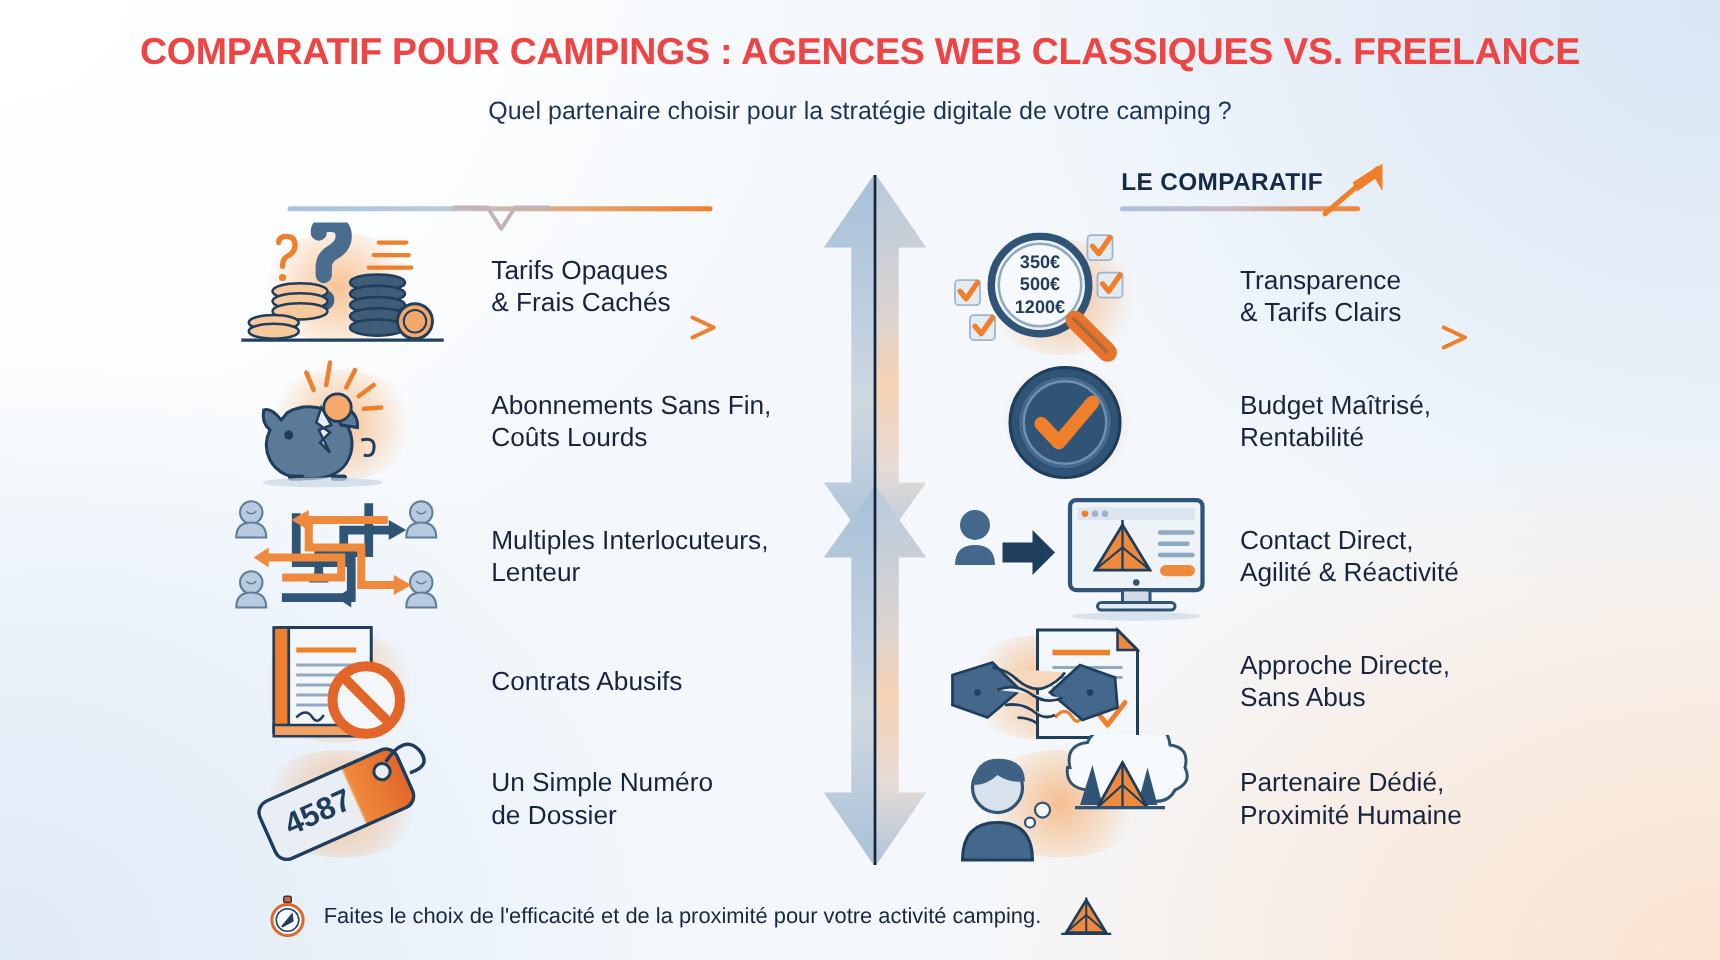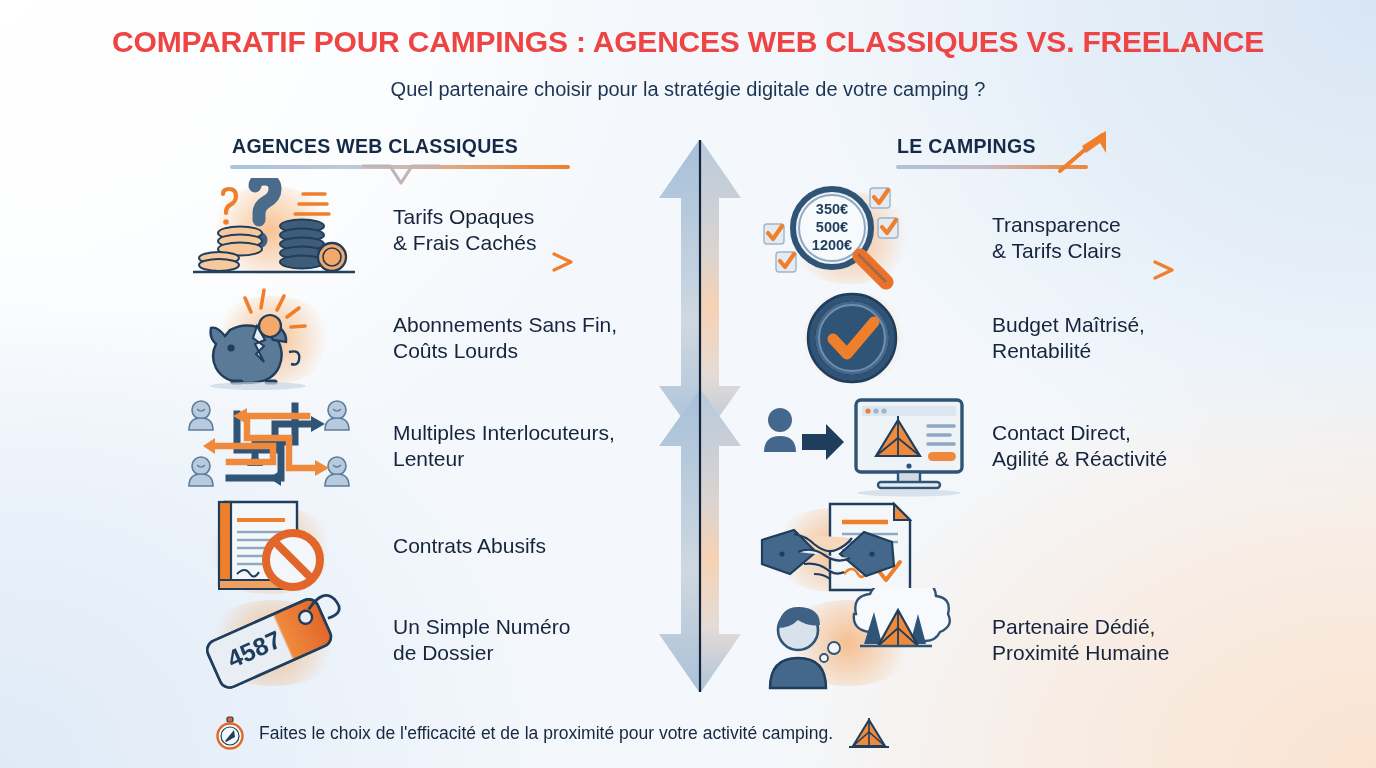--- a/index.html
+++ b/index.html
@@ -68,29 +68,28 @@
   .footer-ico.right{margin-left:10px;width:44px;height:34px;}
 </style>
 </head>
 <body>
 
 <div class="stage">
 
   <div class="title">COMPARATIF POUR CAMPINGS : AGENCES WEB CLASSIQUES VS. FREELANCE</div>
   <div class="subtitle">Quel partenaire choisir pour la stratégie digitale de votre camping ?</div>
 
-  <div class="colhead left">AGENCES WEB CLASSIQUES</div>
   <div class="rule left"></div>
   <div class="notch">
     <svg width="78" height="22" viewBox="0 0 78 22">
         <path d="M0 2 L28 2 L39 19 L50 2 L78 2" fill="none" stroke="#c2b3b6" stroke-width="3.2" stroke-linejoin="round"></path>
       </svg>
   </div>
 
-  <div class="colhead right">LE CAMPINGS</div>
+  <div class="colhead right">LE COMPARATIF</div>
   <div class="rule right"></div>
   <div class="uparrow">
     <svg width="62" height="48" viewBox="0 0 62 48">
       <path d="M4 44 L46 8" stroke="#ef7f2a" stroke-width="4" fill="none" stroke-linecap="round"></path>
       <path d="M50 4 L50 26 L44 16 L30 26 L26 19 L40 10 Z" fill="#ef7f2a"></path>
     </svg>
   </div>
 
   <div class="divider">
     <svg width="92" height="560" viewBox="0 0 92 560">
@@ -390,20 +389,22 @@
         <path d="M2 46 L34 36 L56 58 L30 80 L2 70 Z" fill="#44688c" stroke="#1f3d5c" stroke-width="2.2"></path>
         <path d="M132 48 L104 38 L80 60 L106 82 L134 72 Z" fill="#44688c" stroke="#1f3d5c" stroke-width="2.2"></path>
         <path d="M34 40 q12 2 20 10 q12 10 22 6 q10-4 16-12" fill="#f6d9bd" stroke="#1f3d5c" stroke-width="2.2"></path>
         <path d="M38 58 q14-6 28 4 q12 8 24 2" fill="#e8eef4" stroke="#1f3d5c" stroke-width="2.2"></path>
         <path d="M44 70 q14-2 24 6 q8 6 16 2" fill="#e8eef4" stroke="#1f3d5c" stroke-width="2.2"></path>
         <path d="M54 80 q10 0 16 5" fill="none" stroke="#1f3d5c" stroke-width="2.2"></path>
         <circle cx="22" cy="60" r="2.6" fill="#1f3d5c"></circle>
         <circle cx="112" cy="60" r="2.6" fill="#1f3d5c"></circle>
       </svg>
     </div>
+    <div class="label">Approche Directe,
+Sans Abus</div>
   </div>
 
   <div class="row right" style="top:588px">
     <div class="icon">
       <div class="glow" style="left:18px;top:12px;width:140px;height:86px;"></div>
       <svg width="195" height="104" viewBox="0 0 195 104">
         <circle cx="38" cy="42" r="20" fill="#d7e2ec" stroke="#2f5476" stroke-width="2.6"></circle>
         <path d="M18 40 q2-22 22-21 q20 1 20 18 q-12 2-22-5 q-8 8-20 8 z" fill="#3f6284"></path>
         <path d="M10 100 q0-30 28-30 q28 0 28 30 z" fill="#44688c" stroke="#1f3d5c" stroke-width="2.4"></path>
         <circle cx="64" cy="70" r="4" fill="#f4f7fa" stroke="#2f5476" stroke-width="1.8"></circle>

